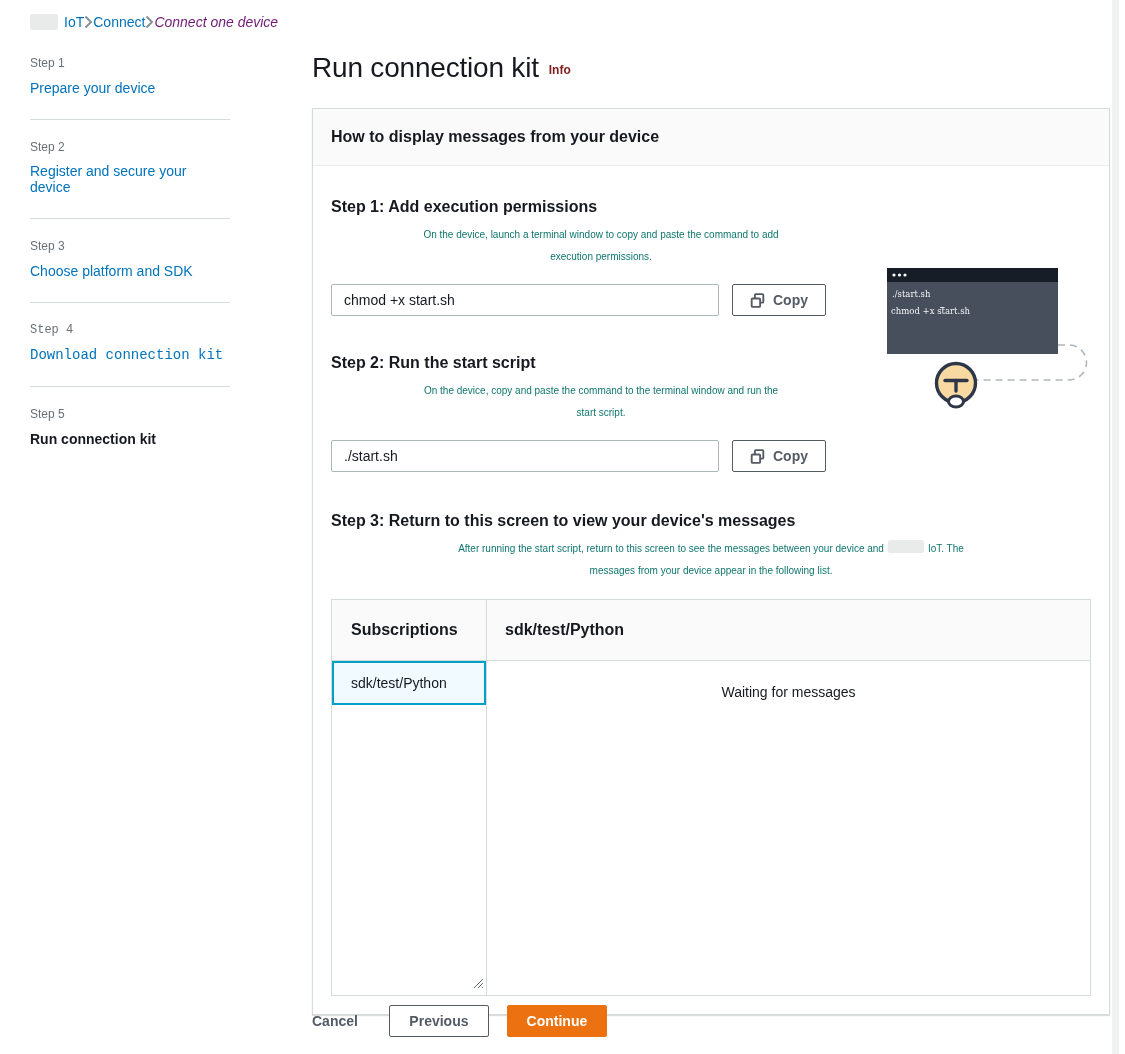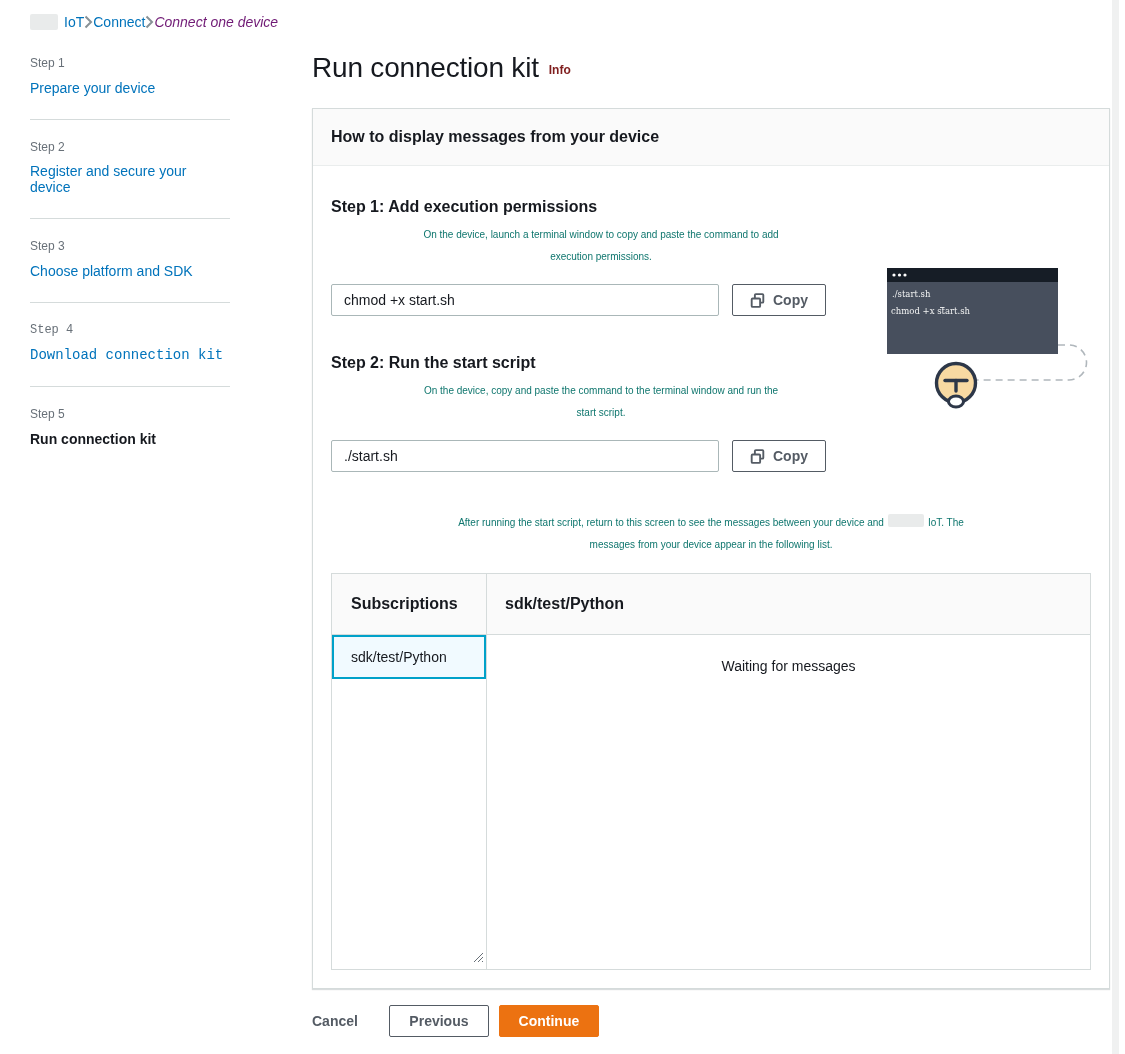--- a/index.html
+++ b/index.html
@@ -105,21 +105,21 @@
   .resize-handle { position:absolute; right:1px; bottom:1px; cursor:nwse-resize; }
   .msg-area { padding-top:23px; text-align:center; font-size:14px; color:#16191f; }
 
   
   .footer {
     position:absolute; left:312px; top:1005px; width:798px;
     display:flex; justify-content:flex-start; align-items:center;
   }
   .footer .link-btn { margin-right:31px; }
   .footer .btn { min-width:100px; }
-  .footer .btn + .btn { margin-left:10px; }
+  .footer .btn + .btn { margin-left:18px; }
 
   
   .scrollbar-track { position:absolute; left:1112px; top:0; width:7px; height:1054px; background:#f0f1f1; }
 </style>
 </head>
 <body>
 
 <nav class="breadcrumb">
   <span style="display:flex;align-items:center;">
     <span class="redact bc"></span>
@@ -238,20 +238,21 @@
                   <rect x="5.2" y="1.2" width="9" height="9" rx="1" fill="none" stroke="#545b64" stroke-width="2"></rect>
                   <rect x="1.8" y="5.8" width="9" height="9" rx="1" fill="#ffffff" stroke="#545b64" stroke-width="2"></rect>
                 </svg>
             </span>
             <span>Copy</span>
           </button>
         </div>
       </div>
 
       <div class="sec-step3">
+        <div class="step-heading">Step 3: Return to this screen to view your device's messages</div>
         <div class="step-desc">
           <div>
             <span>After running the start script, return to this screen to see the messages between your device and</span><span class="redact inline"></span><span>IoT. The</span>
           </div>
           <div>messages from your device appear in the following list.</div>
         </div>
       </div>
 
       <div class="sub-panel">
         <div class="sub-head">Subscriptions</div>

